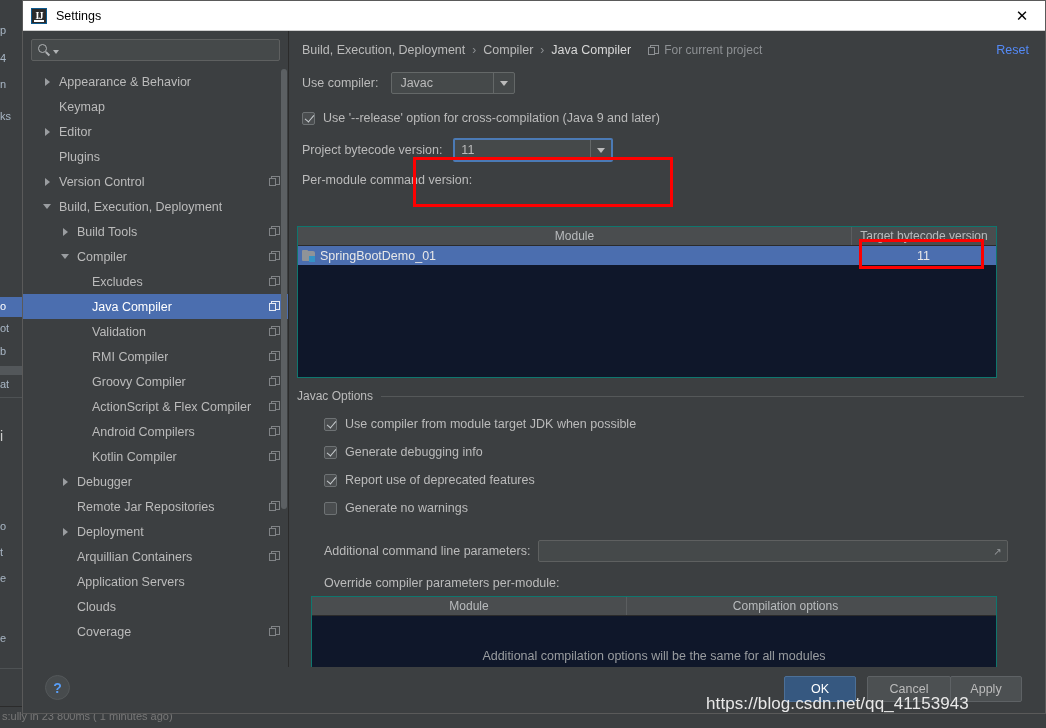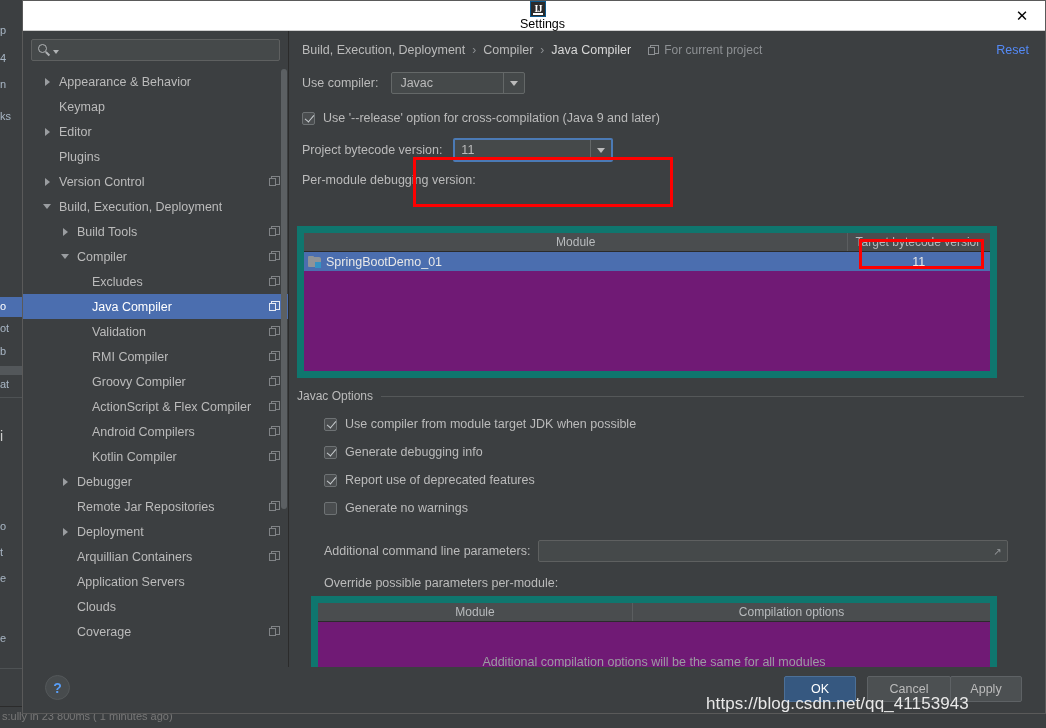--- a/index.html
+++ b/index.html
@@ -23,21 +23,21 @@
   .bg-status-right { position:absolute; right:8px; top:3px; font-size:11px; color:#787878; }
 
   
   .dialog {
     position:absolute; left:22px; top:0; width:1024px; height:714px;
     background:#3c3f41; border:1px solid #5a5a5a;
     display:flex; flex-direction:column;
   }
   .titlebar {
     height:30px; background:#ffffff; display:flex; align-items:center;
-    padding:0 0 0 8px; border-bottom:1px solid #cfcfcf; position:relative;flex-direction:column;
+    padding:0 0 0 8px; border-bottom:1px solid #cfcfcf; position:relative;
   }
   .ij-icon { width:16px; height:16px; position:relative; flex:0 0 auto; }
   .ij-icon .box { position:absolute; inset:0; background:#2b2b2b; border:1px solid #0d5a8e; }
   .ij-icon .glyph { position:absolute; left:0; right:0; top:2px; text-align:center;
                     font-family:"Liberation Serif", serif; font-size:10px; font-weight:bold; color:#ffffff;
                     letter-spacing:-1px; }
   .ij-icon .bar { position:absolute; left:3px; right:3px; bottom:2px; height:2px; background:#ffffff; }
   .title-text { margin-left:9px; font-size:12.5px; color:#000000; }
   .close-btn {
     position:absolute; right:0; top:0; width:46px; height:29px;
@@ -122,21 +122,21 @@
   .cb { width:13px; height:13px; flex:0 0 auto; border:1px solid #6e7274; background:#4a4d4f;
         border-radius:2px; position:relative; }
   .cb.checked::after {
     content:''; position:absolute; left:3.6px; top:0.6px; width:4px; height:8px;
     border-right:1.8px solid #c9cdd0; border-bottom:1.8px solid #c9cdd0; transform:rotate(40deg);
   }
   .cb-row { display:flex; align-items:center; gap:8px; }
   .cb-text { font-size:12.5px; color:#bbbbbb; white-space:nowrap; }
 
   
-  .tbl { border:7px solid #0f766e; background:#701a75; }
+  .tbl { border:1px solid #0f766e; background:#0f172a; }
   .tbl-head { display:flex; height:19px; background:#4a4d4f; border-bottom:1px solid #2b2b2b; }
   .th { font-size:12px; color:#b8bbbd; display:flex; align-items:center; justify-content:center;
         overflow:hidden; white-space:nowrap; }
   .th + .th { border-left:1px solid #5b5e60; }
   .tbl-row { display:flex; height:19px; align-items:center; }
   .tbl-row.selected { background:#4b6eaf; }
   .td { font-size:12.5px; color:#e8e8e8; display:flex; align-items:center; overflow:hidden; white-space:nowrap; }
   .mod-icon { width:13px; height:12px; position:relative; margin:0 5px 0 4px; flex:0 0 auto; }
   .mod-icon .f { position:absolute; left:0; top:1px; width:13px; height:10px; background:#8f9398; border-radius:1px 2px 1px 1px; }
   .mod-icon .tab { position:absolute; left:0; top:0; width:6px; height:2.5px; background:#8f9398; border-radius:1px 1px 0 0; }
@@ -382,41 +382,41 @@
               <span class="o"></span>
               <span class="i"></span>
             </span>
           <span class="fp-text">For current project</span>
         </span>
         <span class="reset-link">Reset</span>
       </div>
 
       <div class="row" style="margin-top:11px;">
         <div class="lbl">Use compiler:</div>
-        <div class="combo" style="margin-left:13px;width:134px;">
+        <div class="combo" style="margin-left:13px;width:124px;">
           <div class="val">Javac</div>
           <div class="arrowbox"></div>
         </div>
       </div>
 
       <div class="row cb-row" style="margin-top:17px;">
         <div class="cb checked"></div>
         <div class="cb-text">Use '--release' option for cross-compilation (Java 9 and later)</div>
       </div>
 
       <div class="row" style="margin-top:13px;">
         <div class="lbl">Project bytecode version:</div>
         <div class="combo focused" style="margin-left:11px;width:160px;height:24px;">
           <div class="val" style="padding-left:6px;">11</div>
           <div class="arrowbox"></div>
         </div>
       </div>
 
       <div class="row" style="margin-top:11px;">
-        <div class="lbl">Per-module debugging version:</div>
+        <div class="lbl">Per-module command version:</div>
       </div>
 
       <div class="tbl" style="position:absolute;left:8px;top:195px;width:700px;height:152px;">
         <div class="tbl-head">
           <div class="th" style="width:553px;">Module</div>
           <div class="th" style="width:145px;">Target bytecode version</div>
         </div>
         <div class="tbl-row selected">
           <div class="td" style="width:553px;">
             <span class="mod-icon">
@@ -453,21 +453,21 @@
       </div>
 
       <div class="row" style="position:absolute;left:22px;top:509px;align-items:center;">
         <div class="lbl">Additional command line parameters:</div>
         <div class="txtfield" style="margin-left:8px;width:470px;height:22px;">
           <span class="expand-icon">↗</span>
         </div>
       </div>
 
       <div class="row" style="position:absolute;left:22px;top:545px;">
-        <div class="lbl">Override possible parameters per-module:</div>
+        <div class="lbl">Override compiler parameters per-module:</div>
       </div>
 
       <div class="tbl" style="position:absolute;left:22px;top:565px;width:686px;height:102px;">
         <div class="tbl-head">
           <div class="th" style="width:314px;">Module</div>
           <div class="th" style="width:318px;">Compilation options</div>
         </div>
         <div class="tbl-empty-msg" style="margin-top:33px;">Additional compilation options will be the same for all modules</div>
       </div>
 

